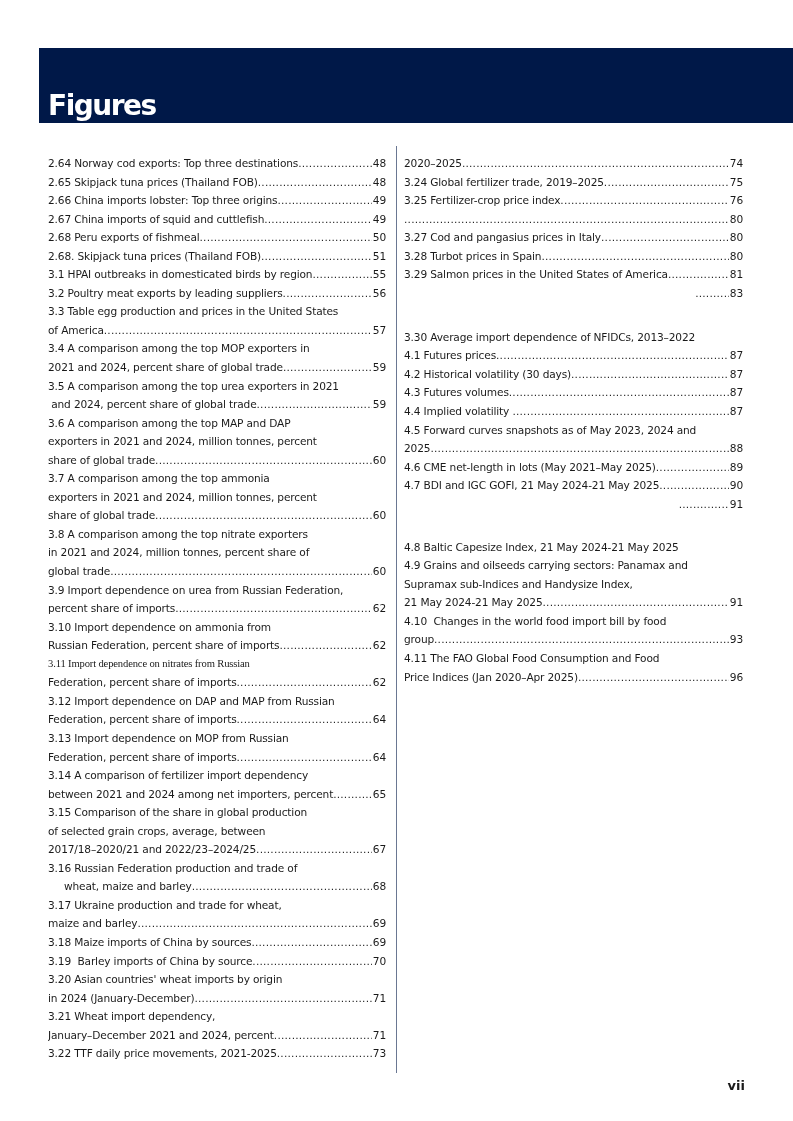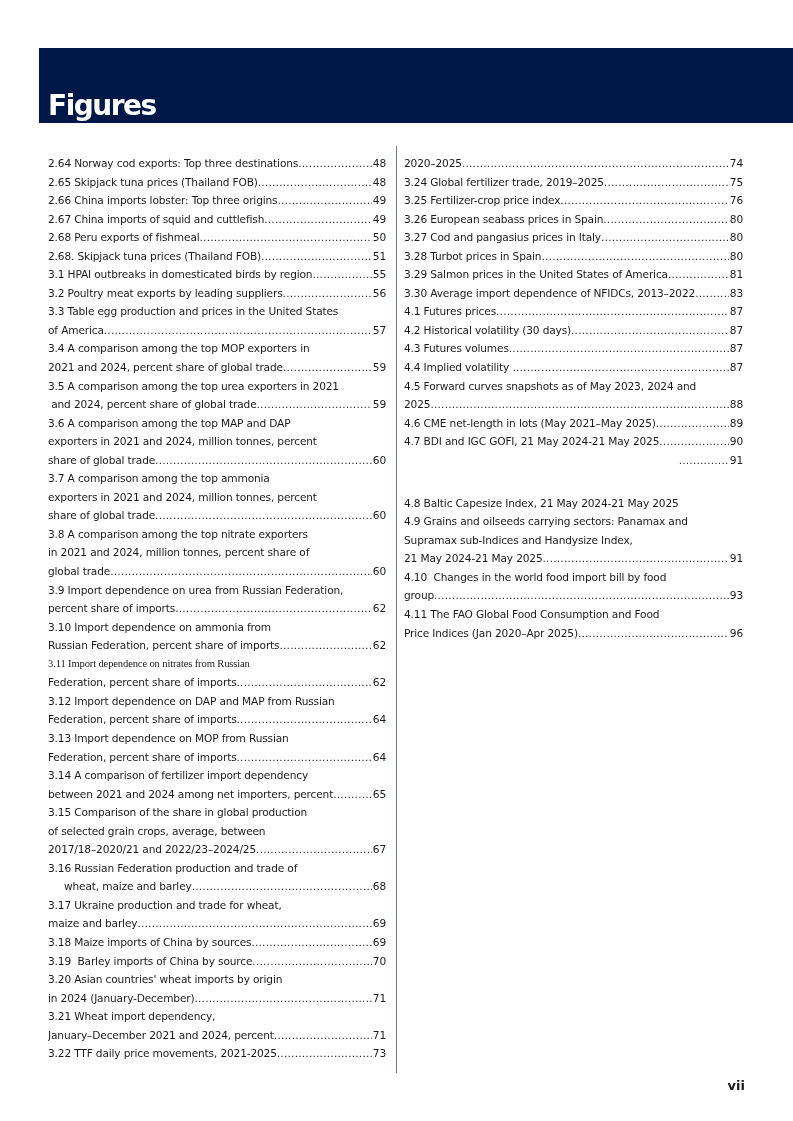--- a/index.html
+++ b/index.html
@@ -304,21 +304,20 @@
     </div>
     <div class="entry">
       <div class="line">
         <span class="t" style="white-space: pre;">3.25 Fertilizer-crop price index</span>
         <span class="dots"></span>
         <span class="p">76</span>
       </div>
     </div>
     <div class="entry">
       <div class="line">
-        <span class="t" style="white-space: pre;">3.26 European seabass prices in Spain</span>
         <span class="dots"></span>
         <span class="p">80</span>
       </div>
     </div>
     <div class="entry">
       <div class="line">
         <span class="t" style="white-space: pre;">3.27 Cod and pangasius prices in Italy</span>
         <span class="dots"></span>
         <span class="p">80</span>
       </div>
@@ -332,21 +331,21 @@
     </div>
     <div class="entry">
       <div class="line">
         <span class="t" style="white-space: pre;">3.29 Salmon prices in the United States of America</span>
         <span class="dots"></span>
         <span class="p">81</span>
       </div>
     </div>
     <div class="entry">
       <div class="line">
-        <span class="t" style="white-space: pre;">3.30 Average import dependence of NFIDCs, 2013–2022</span>
+        <span class="t" style="white-space: pre; margin-top: 44px;">3.30 Average import dependence of NFIDCs, 2013–2022</span>
         <span class="dots"></span>
         <span class="p">83</span>
       </div>
     </div>
     <div class="entry">
       <div class="line">
         <span class="t" style="white-space: pre;">4.1 Futures prices</span>
         <span class="dots"></span>
         <span class="p">87</span>
       </div>

